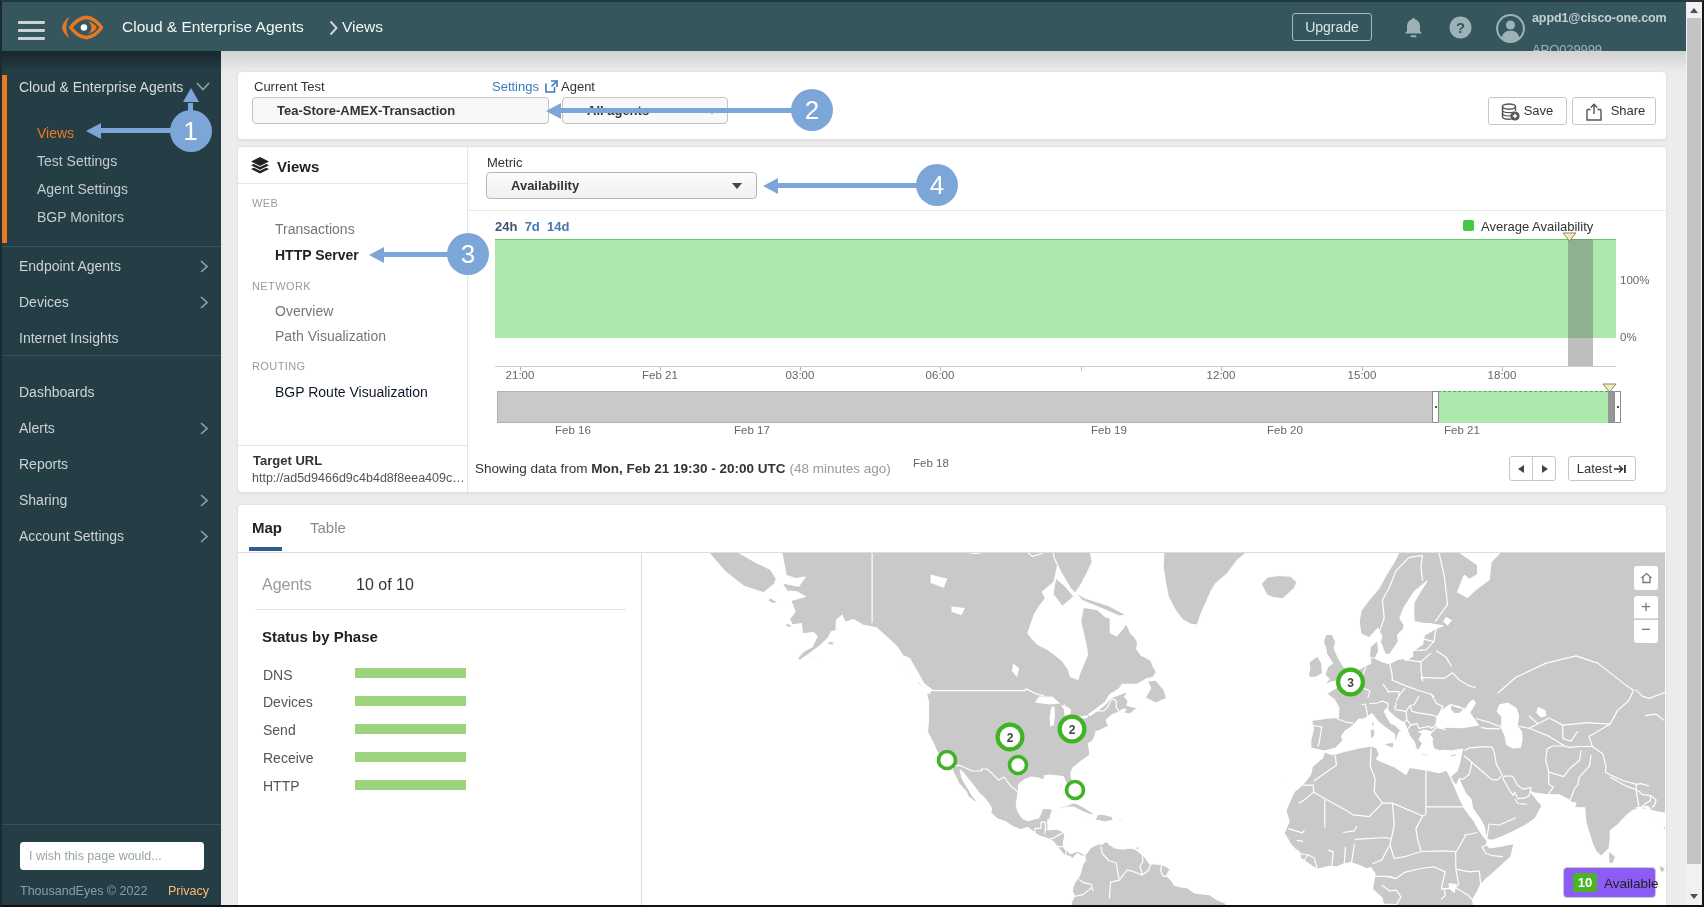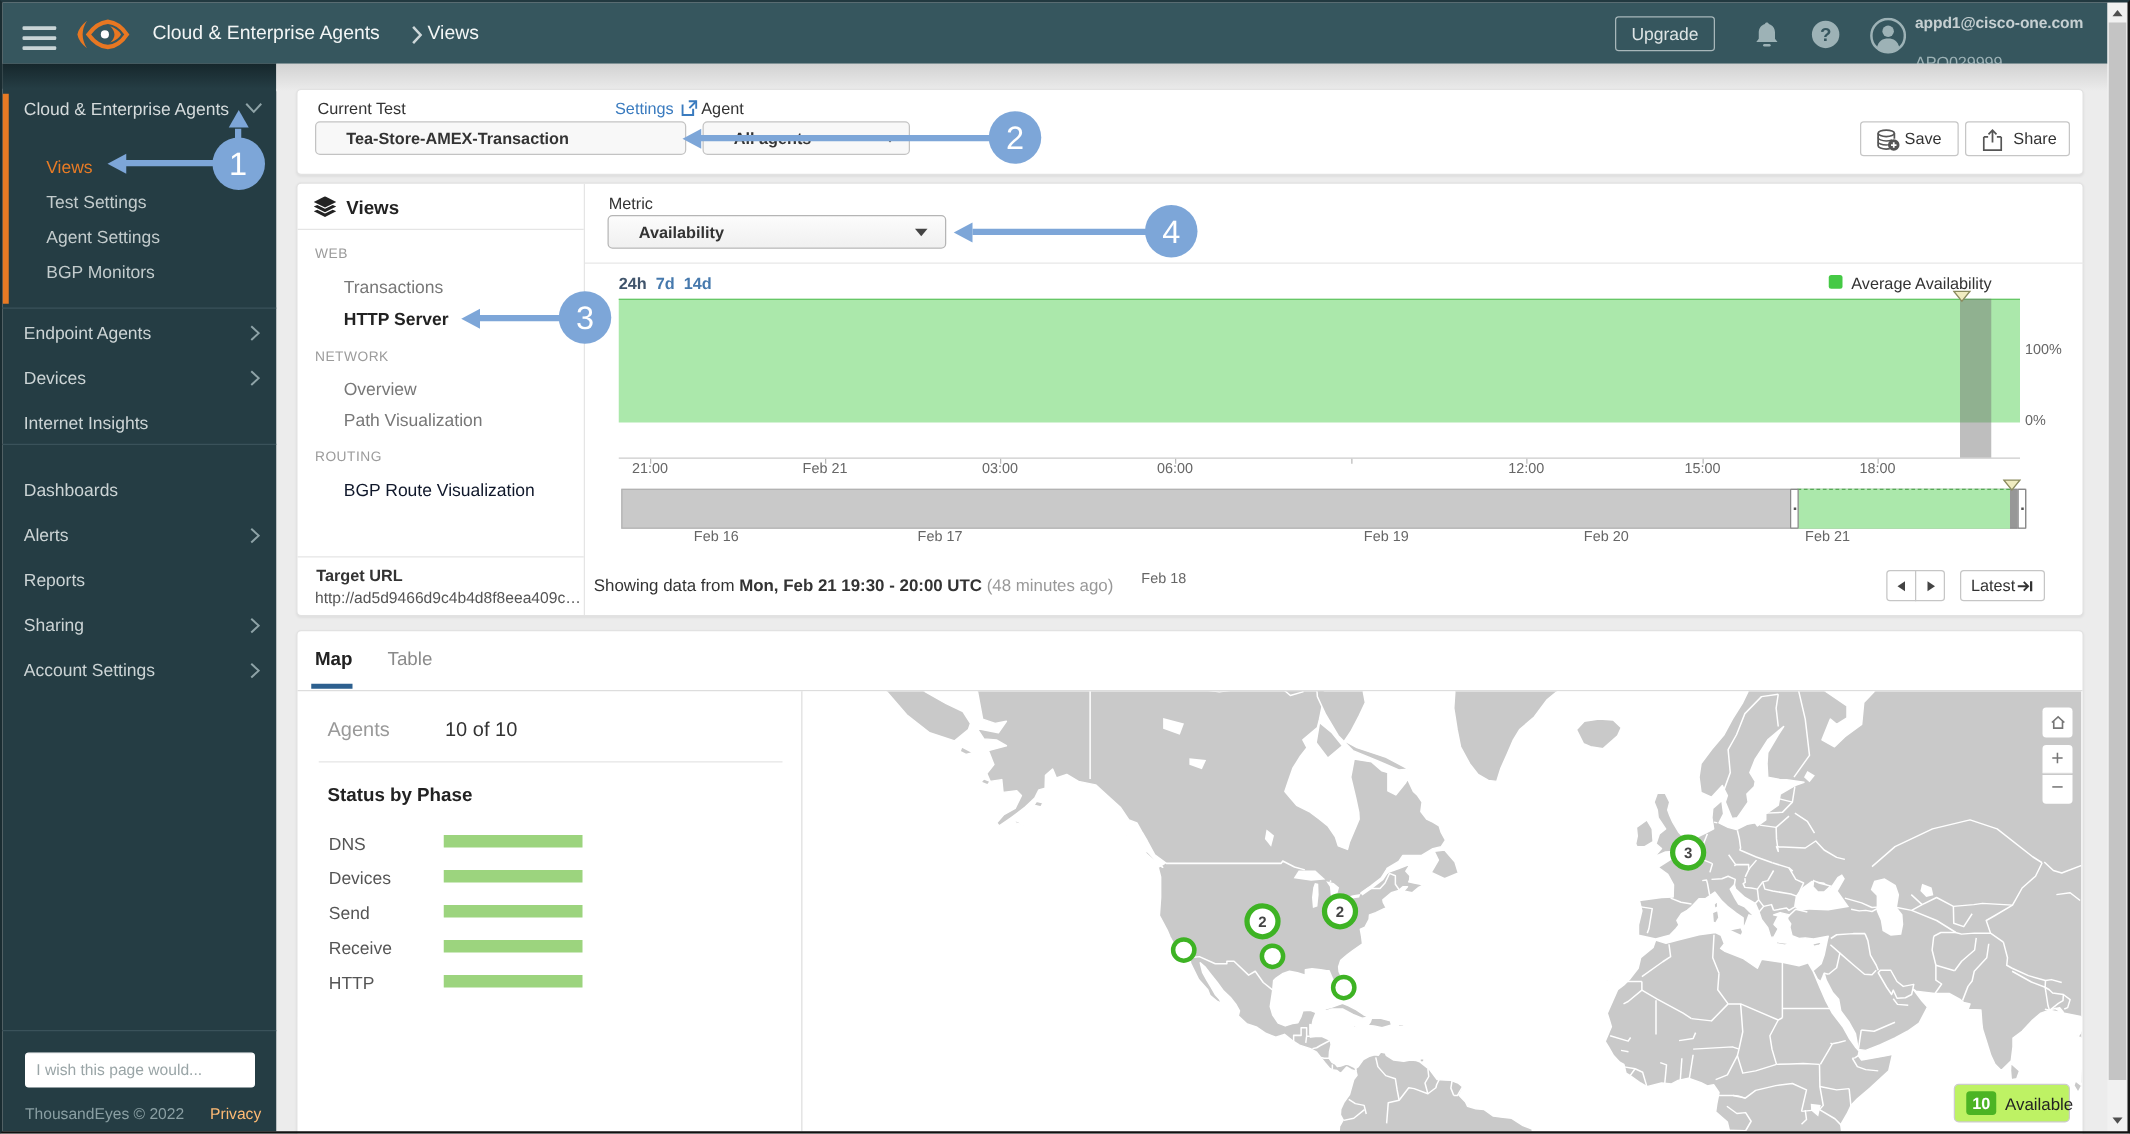--- a/index.html
+++ b/index.html
@@ -485,21 +485,21 @@
         <text x="708.5" y="133.5">3</text>
 </g>
     </svg>
   <div class="mapbtn" style="left:992px;top:13px;height:24px;">
     <svg width="13" height="12" viewBox="0 0 13 12" style="margin-top:6px">
         <path d="M1.5 6 L6.5 1.5 L11.5 6 M3 5 L3 10.5 L10 10.5 L10 5" fill="none" stroke="#777" stroke-width="1.3"></path>
       </svg>
   </div>
   <div class="mapbtn" style="left:992px;top:43px;height:23px;font-size:17px;line-height:22px;border-radius:3px 3px 0 0;border-bottom:1px solid #ddd;">+</div>
   <div class="mapbtn" style="left:992px;top:67px;height:23px;font-size:17px;line-height:20px;border-radius:0 0 3px 3px;">−</div>
-  <div class="abs" style="left:921px;top:314px;width:93px;height:31px;background:#bef264;border:1px solid #ccc;border-radius:4px;">
+  <div class="abs" style="left:921px;top:314px;width:93px;height:31px;background:#8b5cf6;border:1px solid #ccc;border-radius:4px;">
     <div class="abs" style="left:9px;top:5px;width:24px;height:19px;background:#4cb424;border-radius:3px;color:#fff;font-size:13px;font-weight:bold;text-align:center;line-height:19px;">10</div>
     <div class="abs" style="left:40px;top:8px;font-size:13.5px;color:#222;">Available</div>
   </div>
 </div>
 
 <div id="sbar" class="abs">
   <div class="handle"></div>
   <span style="position:absolute;left:4px;top:6px;width:0;height:0;border-left:4px solid transparent;border-right:4px solid transparent;border-bottom:5px solid #505050;"></span>
   <span style="position:absolute;left:4px;bottom:6px;width:0;height:0;border-left:4px solid transparent;border-right:4px solid transparent;border-top:5px solid #505050;"></span>
 </div>

